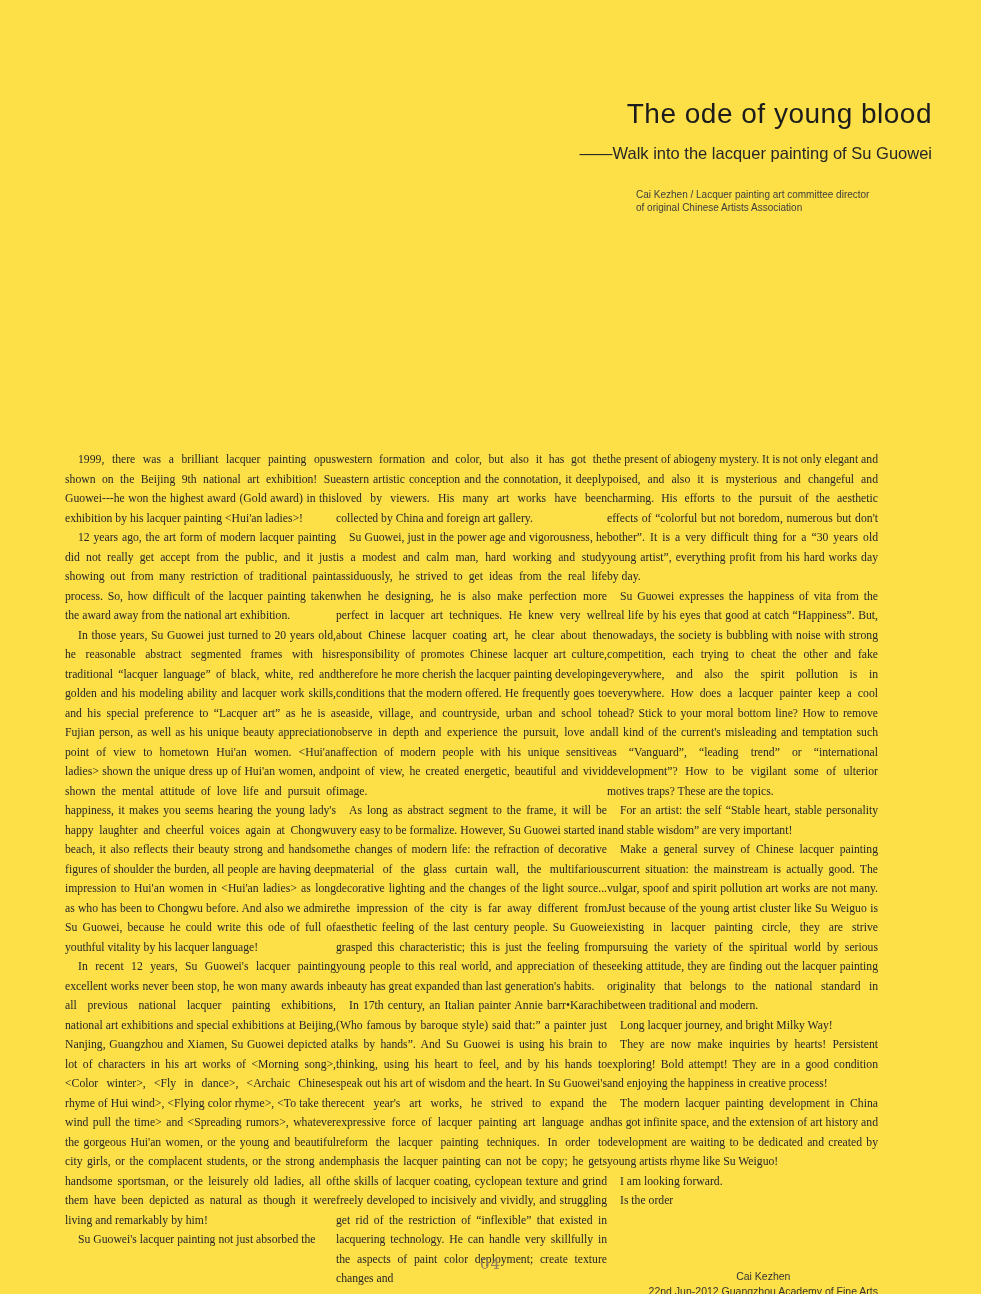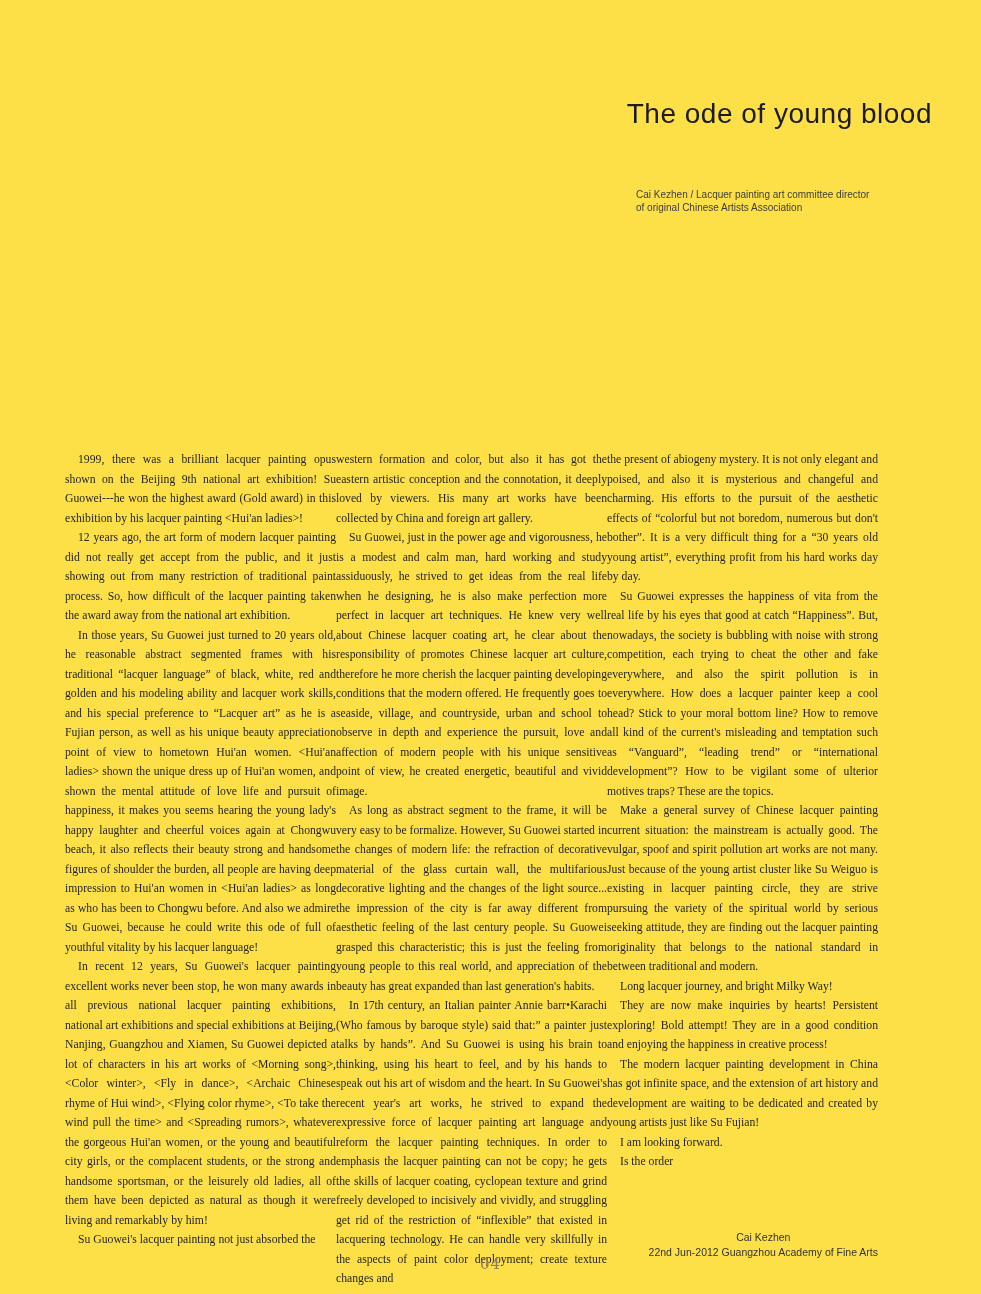--- a/index.html
+++ b/index.html
@@ -99,20 +99,21 @@
     color: #8d7c5f;
   }
 </style>
 </head>
 <body>
 
 <div class="page">
 
   <header class="header">
     <h1 class="title">The ode of young blood</h1>
+    <h2 class="subtitle">——Walk into the lacquer painting of Su Guowei</h2>
   </header>
 
   <div class="byline">
     <div>Cai Kezhen / Lacquer painting art committee director</div>
     <div>of original Chinese Artists Association</div>
   </div>
 
   <main class="columns">
     <div class="col">
         <p>1999, there was a brilliant lacquer painting opus shown on the Beijing 9th national art exhibition! Su Guowei---he won the highest award (Gold award) in this exhibition by his lacquer painting &lt;Hui'an ladies&gt;!</p>
@@ -123,24 +124,25 @@
       </div>
     <div class="col">
         <p class="noindent">western formation and color, but also it has got the eastern artistic conception and the connotation, it deeply loved by viewers. His many art works have been collected by China and foreign art gallery.</p>
         <p>Su Guowei, just in the power age and vigorousness, he is a modest and calm man, hard working and study assiduously, he strived to get ideas from the real life when he designing, he is also make perfection more perfect in lacquer art techniques. He knew very well about Chinese lacquer coating art, he clear about the responsibility of promotes Chinese lacquer art culture, therefore he more cherish the lacquer painting developing conditions that the modern offered. He frequently goes to seaside, village, and countryside, urban and school to observe in depth and experience the pursuit, love and affection of modern people with his unique sensitive point of view, he created energetic, beautiful and vivid image.</p>
         <p>As long as abstract segment to the frame, it will be very easy to be formalize. However, Su Guowei started in the changes of modern life: the refraction of decorative material of the glass curtain wall, the multifarious decorative lighting and the changes of the light source... the impression of the city is far away different from aesthetic feeling of the last century people. Su Guowei grasped this characteristic; this is just the feeling from young people to this real world, and appreciation of the beauty has great expanded than last generation's habits.</p>
         <p>In 17th century, an Italian painter Annie barr•Karachi (Who famous by baroque style) said that:” a painter just talks by hands”. And Su Guowei is using his brain to thinking, using his heart to feel, and by his hands to speak out his art of wisdom and the heart. In Su Guowei's recent year's art works, he strived to expand the expressive force of lacquer painting art language and reform the lacquer painting techniques. In order to emphasis the lacquer painting can not be copy; he gets the skills of lacquer coating, cyclopean texture and grind freely developed to incisively and vividly, and struggling get rid of the restriction of “inflexible” that existed in lacquering technology. He can handle very skillfully in the aspects of paint color deployment; create texture changes and</p>
       </div>
     <div class="col">
       <p class="noindent">the present of abiogeny mystery. It is not only elegant and poised, and also it is mysterious and changeful and charming. His efforts to the pursuit of the aesthetic effects of “colorful but not boredom, numerous but don't bother”. It is a very difficult thing for a “30 years old young artist”, everything profit from his hard works day by day.</p>
         <p>Su Guowei expresses the happiness of vita from the real life by his eyes that good at catch “Happiness”. But, nowadays, the society is bubbling with noise with strong competition, each trying to cheat the other and fake everywhere, and also the spirit pollution is in everywhere. How does a lacquer painter keep a cool head? Stick to your moral bottom line? How to remove all kind of the current's misleading and temptation such as “Vanguard”, “leading trend” or “international development”? How to be vigilant some of ulterior motives traps? These are the topics.</p>
+        <p>For an artist: the self “Stable heart, stable personality and stable wisdom” are very important!</p>
         <p>Make a general survey of Chinese lacquer painting current situation: the mainstream is actually good. The vulgar, spoof and spirit pollution art works are not many. Just because of the young artist cluster like Su Weiguo is existing in lacquer painting circle, they are strive pursuing the variety of the spiritual world by serious seeking attitude, they are finding out the lacquer painting originality that belongs to the national standard in between traditional and modern.</p>
         <p>Long lacquer journey, and bright Milky Way!</p>
         <p>They are now make inquiries by hearts! Persistent exploring! Bold attempt! They are in a good condition and enjoying the happiness in creative process!</p>
-        <p>The modern lacquer painting development in China has got infinite space, and the extension of art history and development are waiting to be dedicated and created by young artists just like Su Fujian!</p>
+        <p>The modern lacquer painting development in China has got infinite space, and the extension of art history and development are waiting to be dedicated and created by young artists rhyme like Su Weiguo!</p>
         <p>I am looking forward.</p>
         <p>Is the order</p>
         <div class="signature">
         <span class="sig-inner">
           <div>Cai Kezhen</div>
           <div>22nd Jun-2012 Guangzhou Academy of Fine Arts</div>
         </span>
       </div>
     </div>
   </main>

